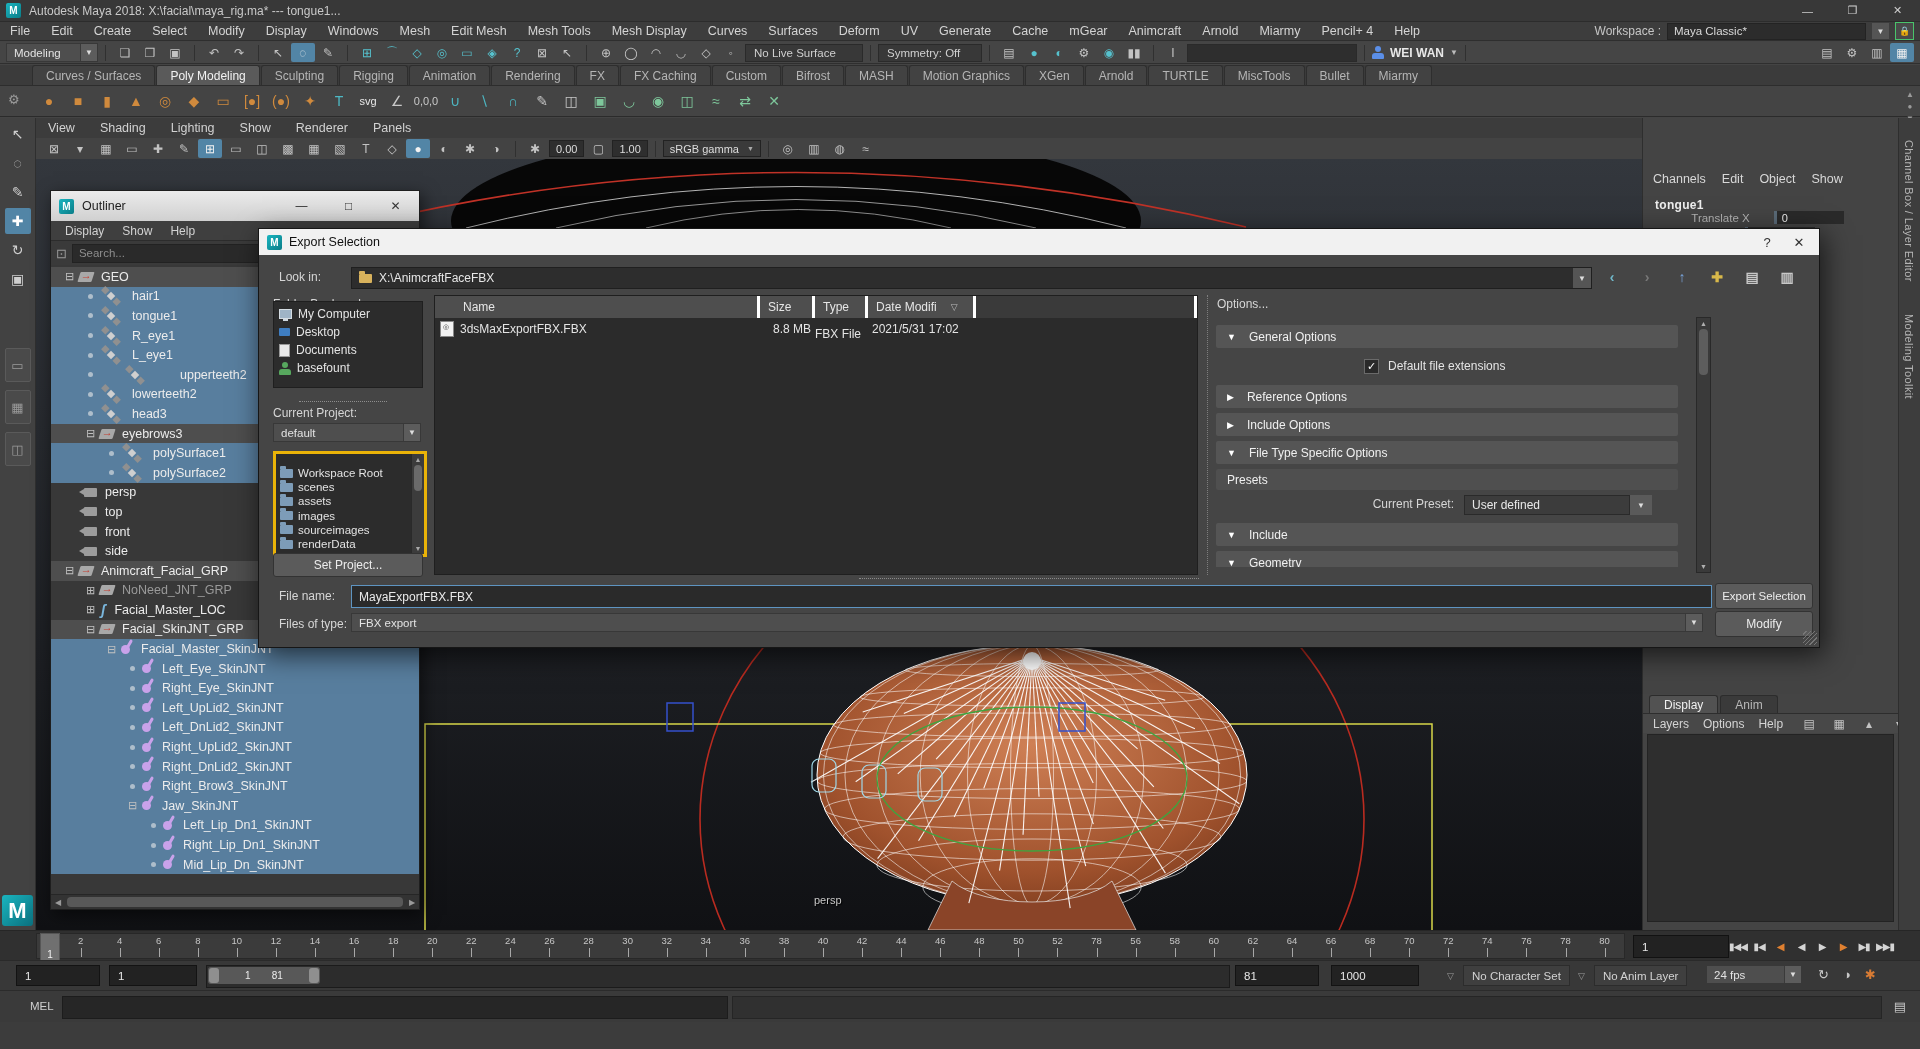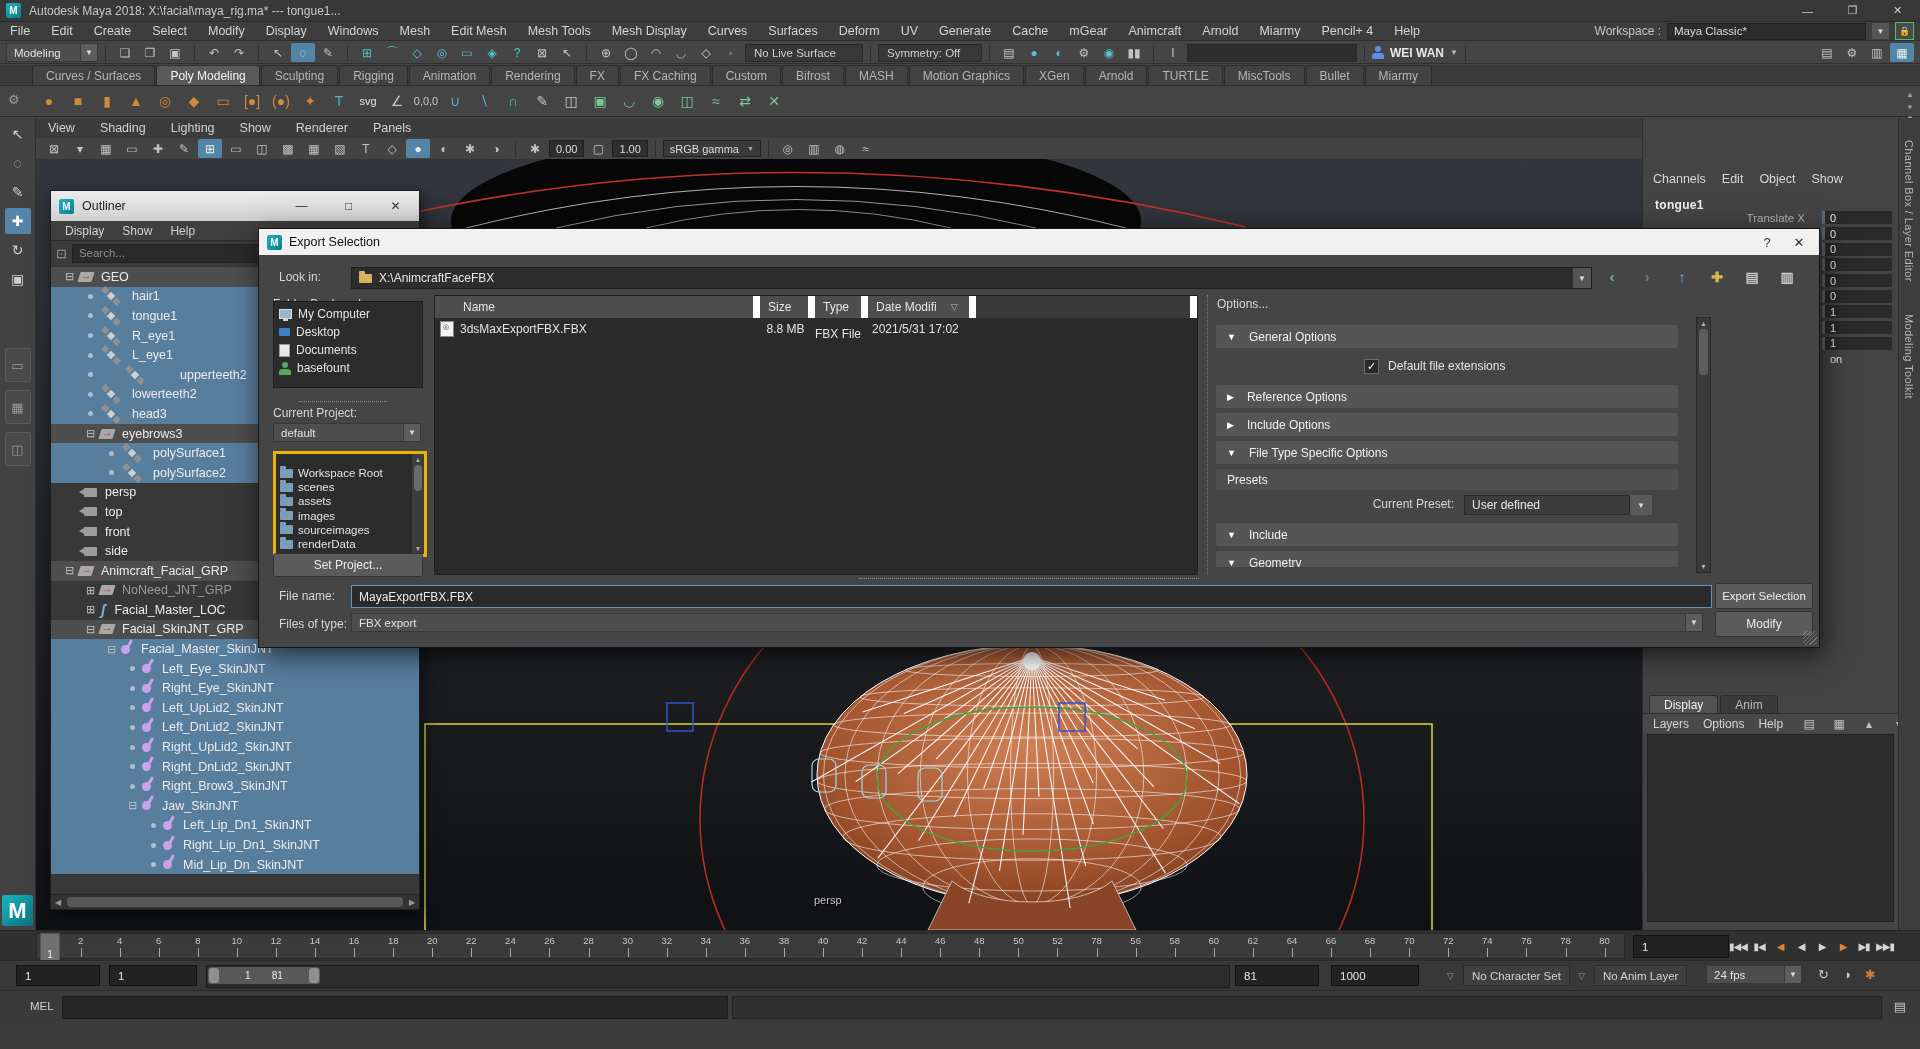--- a/index.html
+++ b/index.html
@@ -86,21 +86,21 @@
   #vptoolbar{height:21px;display:flex;align-items:center;gap:2px;padding-left:6px;background:#434343;border-bottom:1px solid #292929;}
   .vfield{height:15px;background:#2e2e2e;border:1px solid #222;color:#ddd;font-size:11px;padding:0 6px;display:flex;align-items:center;}
   #vpcanvas{position:absolute;left:0;top:41px;width:1606px;height:771px;overflow:hidden;}
   #persp-label{position:absolute;left:778px;top:735px;color:#c8c8c8;font-size:11px;text-shadow:1px 1px 1px #000;}
 
   
   #channelbox{left:1642px;top:118px;width:256px;height:812px;background:#444;border-left:1px solid #2e2e2e;}
   #cb-menus{position:absolute;top:54px;left:10px;display:flex;gap:16px;font-size:12.5px;color:#d8d8d8;}
   #cb-obj{position:absolute;top:80px;left:12px;font-weight:bold;color:#ededed;font-size:12px;letter-spacing:.3px;}
   #cb-rows{position:absolute;top:92px;left:0;right:6px;}
-  .chrow{height:15.7px;display:flex;align-items:center;justify-content:flex-end;gap:17px;}
+  .chrow{height:15.7px;display:flex;align-items:center;justify-content:center;gap:24px;}
   .chname{color:#b4b4b4;font-size:11.5px;}
   .chval{width:62px;height:13px;background:#2a2a2a;border-left:3px solid #5a6a78;color:#ececec;font-size:11px;
     display:flex;align-items:center;padding-left:5px;flex:none;}
   .chval.plain{background:none;border-left-color:transparent;}
   .lptab{padding:0 14px;background:#3a3a3a;color:#b8b8b8;font-size:12px;display:flex;align-items:center;
     border-radius:3px 3px 0 0;border:1px solid #2c2c2c;border-bottom:none;height:17px;}
   .lptab.active{background:#525252;color:#f0f0f0;}
   #lp-tabs{position:absolute;top:577px;left:6px;display:flex;gap:2px;}
   #lp-menus{position:absolute;top:595px;left:0;right:0;height:19px;background:#484848;display:flex;align-items:center;
     gap:14px;padding-left:10px;font-size:12px;color:#d4d4d4;border-top:1px solid #2d2d2d;}
@@ -165,21 +165,21 @@
   #dotsep1{position:absolute;left:40px;top:172px;width:88px;border-top:1px dotted #8e8e8e;}
   #cp-combo{position:absolute;left:14px;top:194px;width:148px;}
   #pf-box{position:absolute;left:14px;top:222px;width:148px;height:88px;background:#2c2c2c;border:3px solid #eab308;overflow:hidden;padding-top:12px;}
   .pfitem{height:14.2px;display:flex;align-items:center;gap:5px;padding-left:4px;font-size:11.5px;color:#e2e2e2;}
   #pf-scroll{position:absolute;right:0;top:0;bottom:0;width:12px;background:#3c3c3c;border-left:1px solid #2a2a2a;
     display:flex;flex-direction:column;align-items:center;color:#a8a8a8;font-size:7px;padding:2px 0;}
   #pf-thumb{width:8px;flex:0 0 26px;background:#6a6a6a;border-radius:4px;margin:2px 0;}
   #setproj{position:absolute;left:14px;top:324px;width:148px;height:22px;}
   #ftable{position:absolute;left:175px;top:66px;width:762px;height:278px;background:#2b2b2b;border:1px solid #1f1f1f;}
   #fthead{height:22px;display:flex;background:#3a3a3a;}
-  .fth{background:#4e4e4e;border-right:7px solid #ffffff;display:flex;align-items:center;color:#e6e6e6;font-size:12px;padding-left:8px;box-sizing:border-box;flex:none;}
+  .fth{background:#4e4e4e;border-right:3px solid #ffffff;display:flex;align-items:center;color:#e6e6e6;font-size:12px;padding-left:8px;box-sizing:border-box;flex:none;}
   .ftrow{height:21px;display:flex;align-items:center;color:#e4e4e4;font-size:12px;}
   .ic-fbx{width:12px;height:14px;background:#f2f2f2;border:1px solid #888;position:relative;flex:none;margin:0 6px 0 5px;}
   .ic-fbx::after{content:"◎";position:absolute;left:2px;top:1px;font-size:7px;color:#333;}
   #vdots{position:absolute;left:948px;top:66px;height:280px;border-left:1px dotted #7e7e7e;}
   #optpanel{position:absolute;left:955px;top:88px;width:474px;height:250px;overflow:hidden;}
   .secbar{position:absolute;left:2px;width:462px;height:23px;background:#555;border-radius:2px;display:flex;align-items:center;
     gap:13px;padding-left:11px;box-sizing:border-box;color:#f0f0f0;font-size:12px;}
   .secbar .tri{font-size:9px;color:#fff;}
   .presetbar{background:#4f4f4f;}
   #cbx-row{position:absolute;left:150px;top:38px;display:flex;align-items:center;gap:9px;height:22px;}
@@ -905,21 +905,21 @@
         <div class="fth" style="width: 53px;">Type</div>
         <div class="fth" style="width: 108px;">Date Modifi<span style="margin-left: 14px; font-size: 9px; color: rgb(187, 187, 187);">▽</span></div>
         <div class="fth" style="flex: 1 1 0%; background: rgb(58, 58, 58);"></div>
       </div>
     <div id="ftrows">
         <div class="ftrow">
           <div class="flex" style="width: 325px;">
             <span class="ic-fbx"></span>
             <span>3dsMaxExportFBX.FBX</span>
           </div>
-          <div style="width: 55px; text-align: center; padding-right: 4px; box-sizing: border-box;">8.8 MB</div>
+          <div style="width: 55px; text-align: right; padding-right: 4px; box-sizing: border-box;">8.8 MB</div>
           <div style="width: 53px; margin-top: 10px;">FBX File</div>
           <div style="width: 108px; padding-left: 4px; box-sizing: border-box;">2021/5/31 17:02</div>
         </div>
       </div>
   </div>
   <div id="vdots"></div>
 
   <span class="dlabel" style="left:958px;top:68px;">Options...</span>
   <div id="optpanel">
     <div class="secbar" style="top:8px;">

